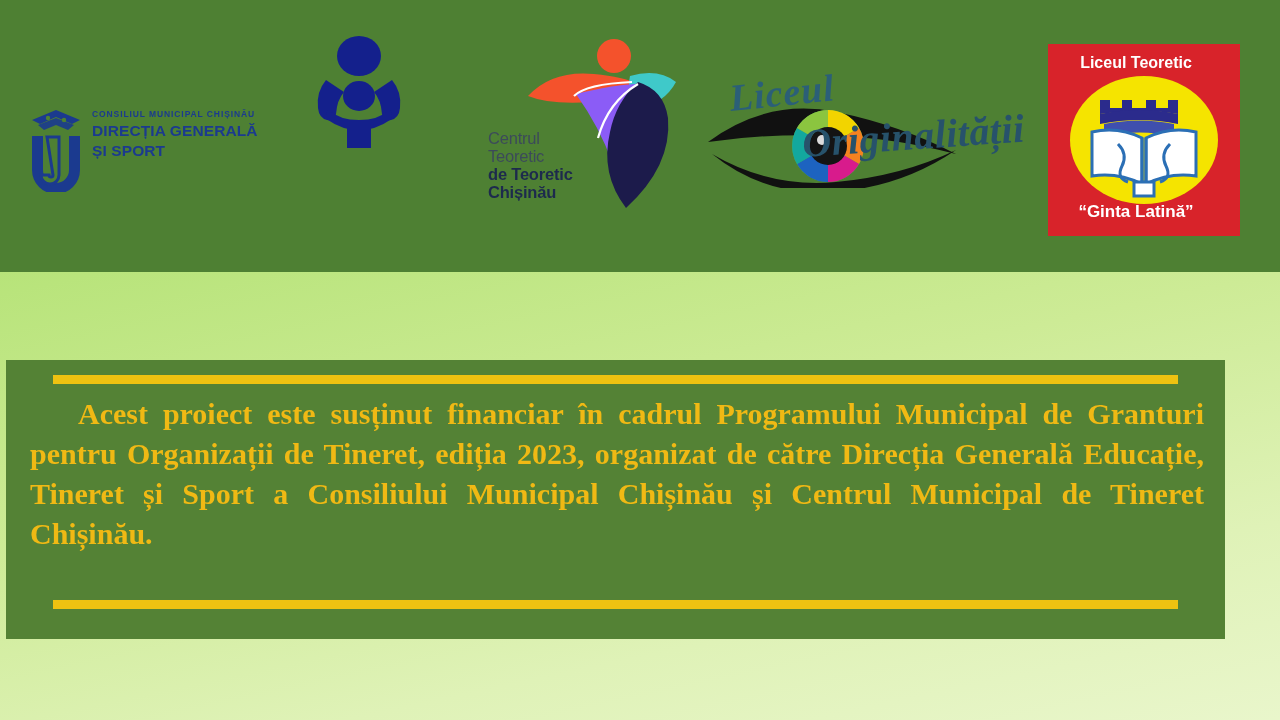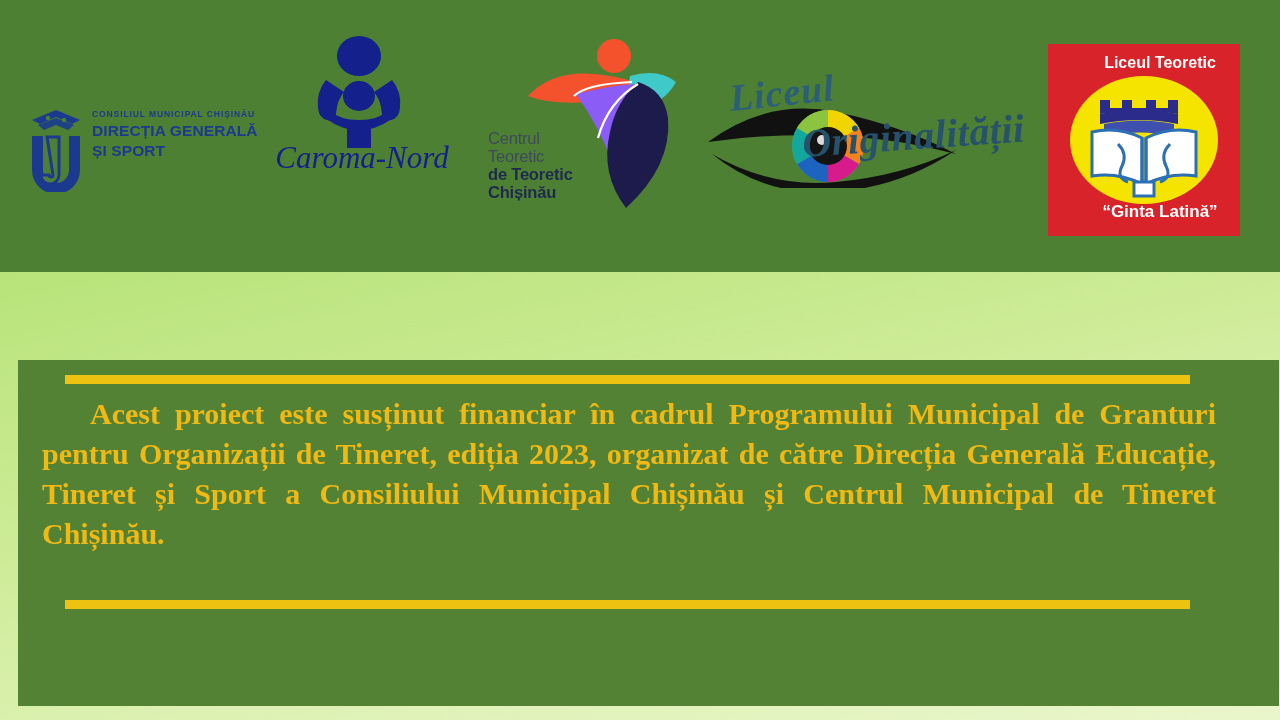--- a/index.html
+++ b/index.html
@@ -92,37 +92,35 @@
     font-size: 40px; color: #27526b; letter-spacing: 0.5px;
     transform: rotate(-4deg); transform-origin: left bottom;
   }
 
   
   #logo-ginta { left: 1048px; top: 44px; width: 192px; height: 192px; background: #d8232a; }
   #logo-ginta .lg-title, #logo-ginta .lg-sub {
     position: absolute; left: 0; width: 176px; text-align: center;
     font-family: "Liberation Sans", sans-serif; font-weight: 700; color: #ffffff;
     white-space: nowrap;
-    margin-left: 24px;
   }
   #logo-ginta .lg-title { top: 10px; font-size: 16px; }
   #logo-ginta .lg-sub { top: 158px; font-size: 17px; text-align: center; }
   #logo-ginta .lg-disc {
     position: absolute; left: 22px; top: 32px; width: 148px; height: 128px;
     background: #f5e400; border-radius: 50%;
   }
   #logo-ginta .lg-emblem { position: absolute; left: 22px; top: 30px; width: 148px; height: 132px; }
 
   
   #content-panel {
     position: absolute;
-    left: 18px; top: 360px;
-    width: 1219px; height: 346px;
+    left: 6px; top: 360px;
+    width: 1219px; height: 279px;
     background: #548235;
-    padding-left: 42px;
   }
   .rule {
     position: absolute;
     left: 47px;
     width: 1125px;
     height: 9px;
     background: #eec211;
   }
   #rule-top { top: 15px; }
   #rule-bottom { top: 240px; }
@@ -177,21 +175,20 @@
       <svg class="cn-mark" viewBox="0 0 126 112">
         <g fill="#14208c">
           <ellipse cx="63" cy="20" rx="22" ry="20"></ellipse>
           <path d="M30 44 q-10 12 -8 28 q1 10 9 12 q8 2 9 -6 q1 -14 8 -22 z"></path>
           <path d="M96 44 q10 12 8 28 q-1 10 -9 12 q-8 2 -9 -6 q-1 -14 -8 -22 z"></path>
           <ellipse cx="63" cy="60" rx="16" ry="15"></ellipse>
           <path d="M32 74 q12 10 31 10 q19 0 31 -10 q4 6 0 10 q-14 10 -31 10 q-17 0 -31 -10 q-4 -4 0 -10 z"></path>
           <rect x="51" y="88" width="24" height="28"></rect>
         </g>
       </svg>
-      <div class="cn-text">Caroma-Nord</div>
     </div>
 
     <div class="logo" id="logo-cmt">
       <svg class="cmt-mark" viewBox="0 0 170 180">
         <circle cx="96" cy="20" r="17" fill="#f4522c"></circle>
         <path d="M10 60 q24 -26 66 -22 q30 3 44 10 q-16 16 -46 18 q-42 3 -64 -6 z" fill="#f4522c"></path>
         <path d="M112 40 q28 -8 46 6 q-12 22 -38 26 q-12 -14 -8 -32 z" fill="#3fc9c9"></path>
         <path d="M58 58 q40 -10 62 -10 q-4 42 -26 78 q-12 -34 -36 -68 z" fill="#8b5cf6"></path>
         <path d="M120 46 q26 8 30 36 q4 48 -42 90 q-26 -34 -16 -76 q6 -30 28 -50 z" fill="#1c1b4b"></path>
         <path d="M120 48 q-30 18 -40 54" fill="none" stroke="#ffffff" stroke-width="2.2"></path>

